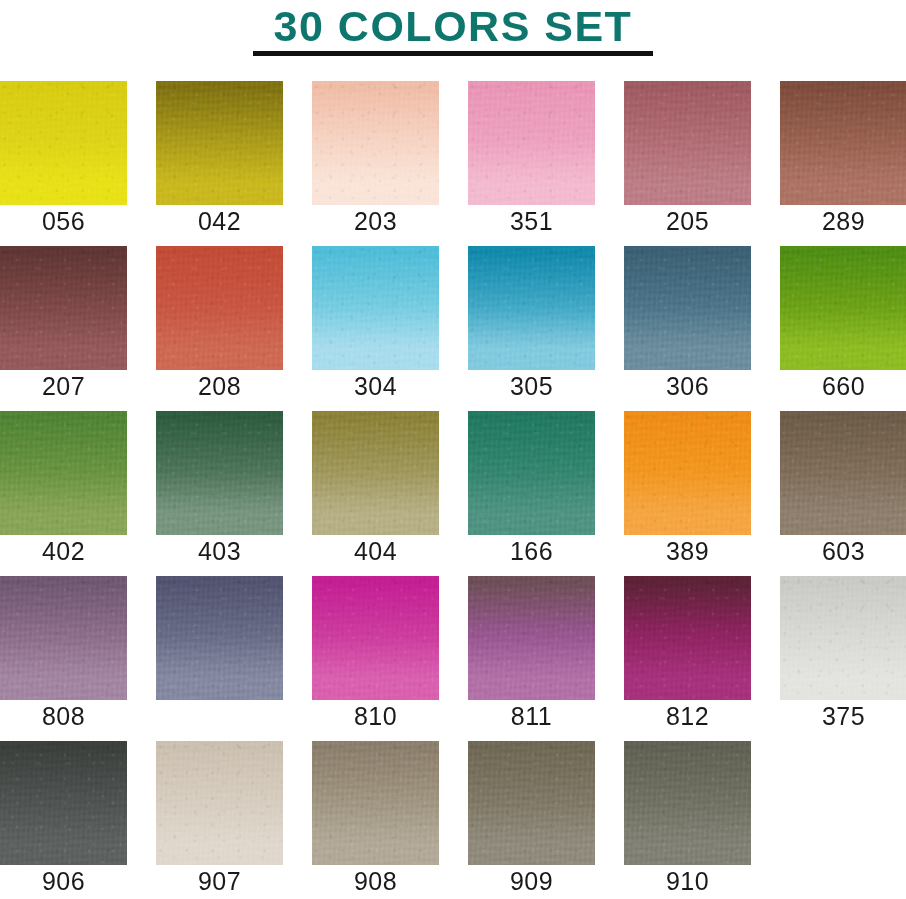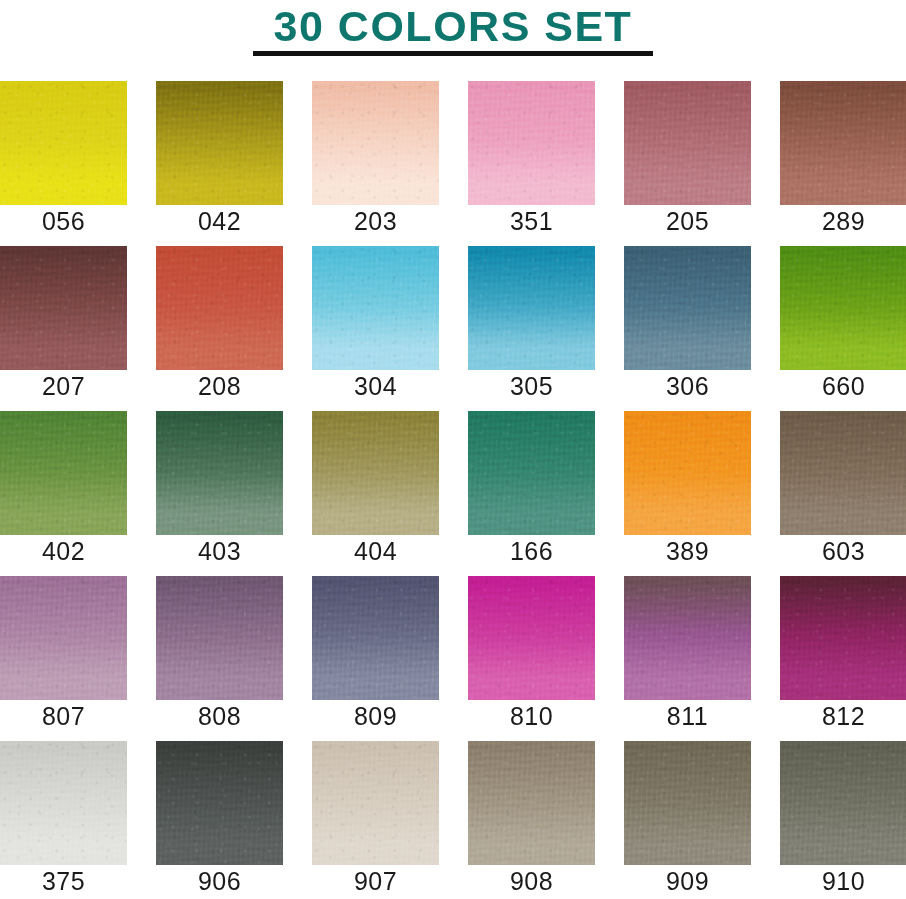--- a/index.html
+++ b/index.html
@@ -191,30 +191,25 @@
       </div>
       <div class="cell">
         <div class="swatch" style="background: linear-gradient(rgb(239, 139, 23) 0%, rgb(239, 139, 23) 6%, rgb(242, 148, 31) 48%, rgb(245, 164, 65) 82%, rgb(245, 164, 65) 100%);"></div>
         <div class="code">389</div>
       </div>
       <div class="cell">
         <div class="swatch" style="background: linear-gradient(rgb(108, 91, 72) 0%, rgb(108, 91, 72) 6%, rgb(125, 107, 88) 48%, rgb(141, 125, 108) 82%, rgb(141, 125, 108) 100%);"></div>
         <div class="code">603</div>
       </div>
       <div class="cell">
-        <div class="swatch" style="background: linear-gradient(rgb(156, 111, 150) 0%, rgb(156, 111, 150) 6%, rgb(171, 131, 163) 48%, rgb(188, 156, 180) 82%, rgb(188, 156, 180) 100%);"></div>
-        <div class="code">807</div>
-      </div>
-      <div class="cell">
         <div class="swatch" style="background: linear-gradient(rgb(110, 86, 112) 0%, rgb(110, 86, 112) 6%, rgb(138, 108, 137) 48%, rgb(161, 131, 160) 82%, rgb(161, 131, 160) 100%);"></div>
         <div class="code">808</div>
       </div>
       <div class="cell">
         <div class="swatch" style="background: linear-gradient(rgb(81, 83, 111) 0%, rgb(81, 83, 111) 6%, rgb(103, 106, 132) 48%, rgb(130, 135, 160) 82%, rgb(130, 135, 160) 100%);"></div>
-        <div class="code">809</div>
       </div>
       <div class="cell">
         <div class="swatch" style="background: linear-gradient(rgb(195, 31, 146) 0%, rgb(195, 31, 146) 6%, rgb(204, 59, 156) 48%, rgb(217, 94, 174) 82%, rgb(217, 94, 174) 100%);"></div>
         <div class="code">810</div>
       </div>
       <div class="cell">
         <div class="swatch" style="background: linear-gradient(rgb(108, 78, 86) 0%, rgb(108, 78, 86) 6%, rgb(150, 85, 143) 48%, rgb(176, 111, 166) 82%, rgb(176, 111, 166) 100%);"></div>
         <div class="code">811</div>
       </div>
       <div class="cell">

